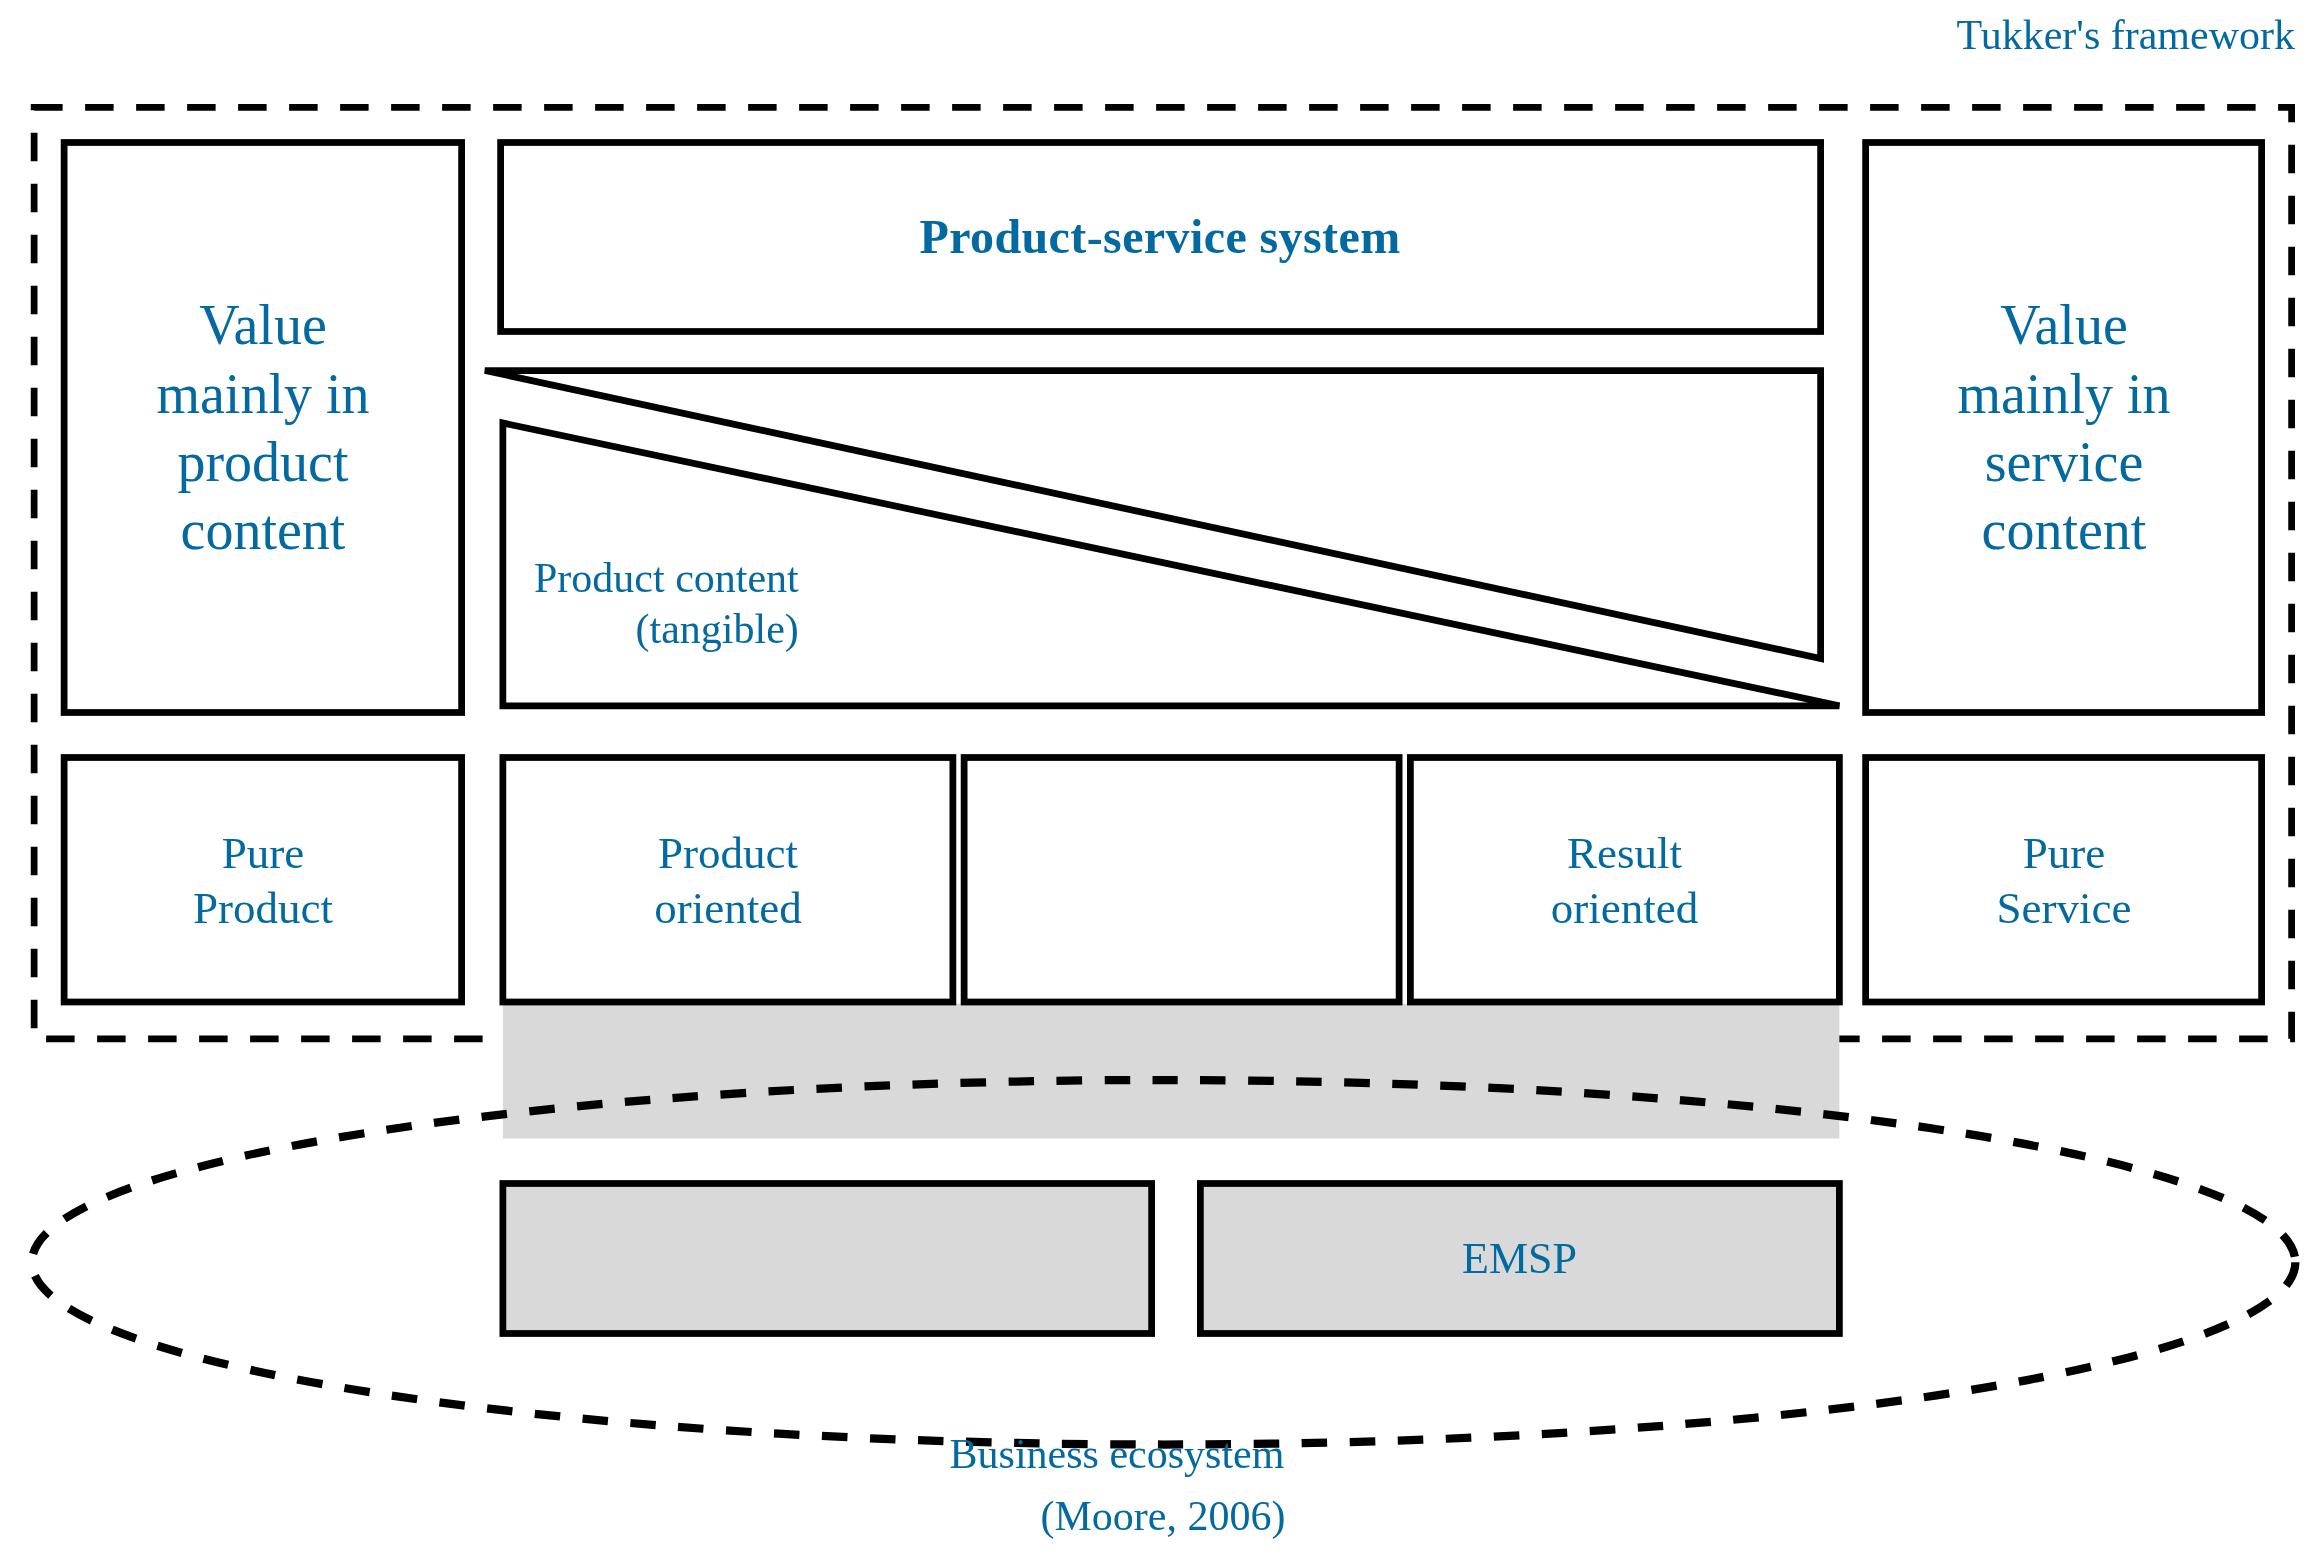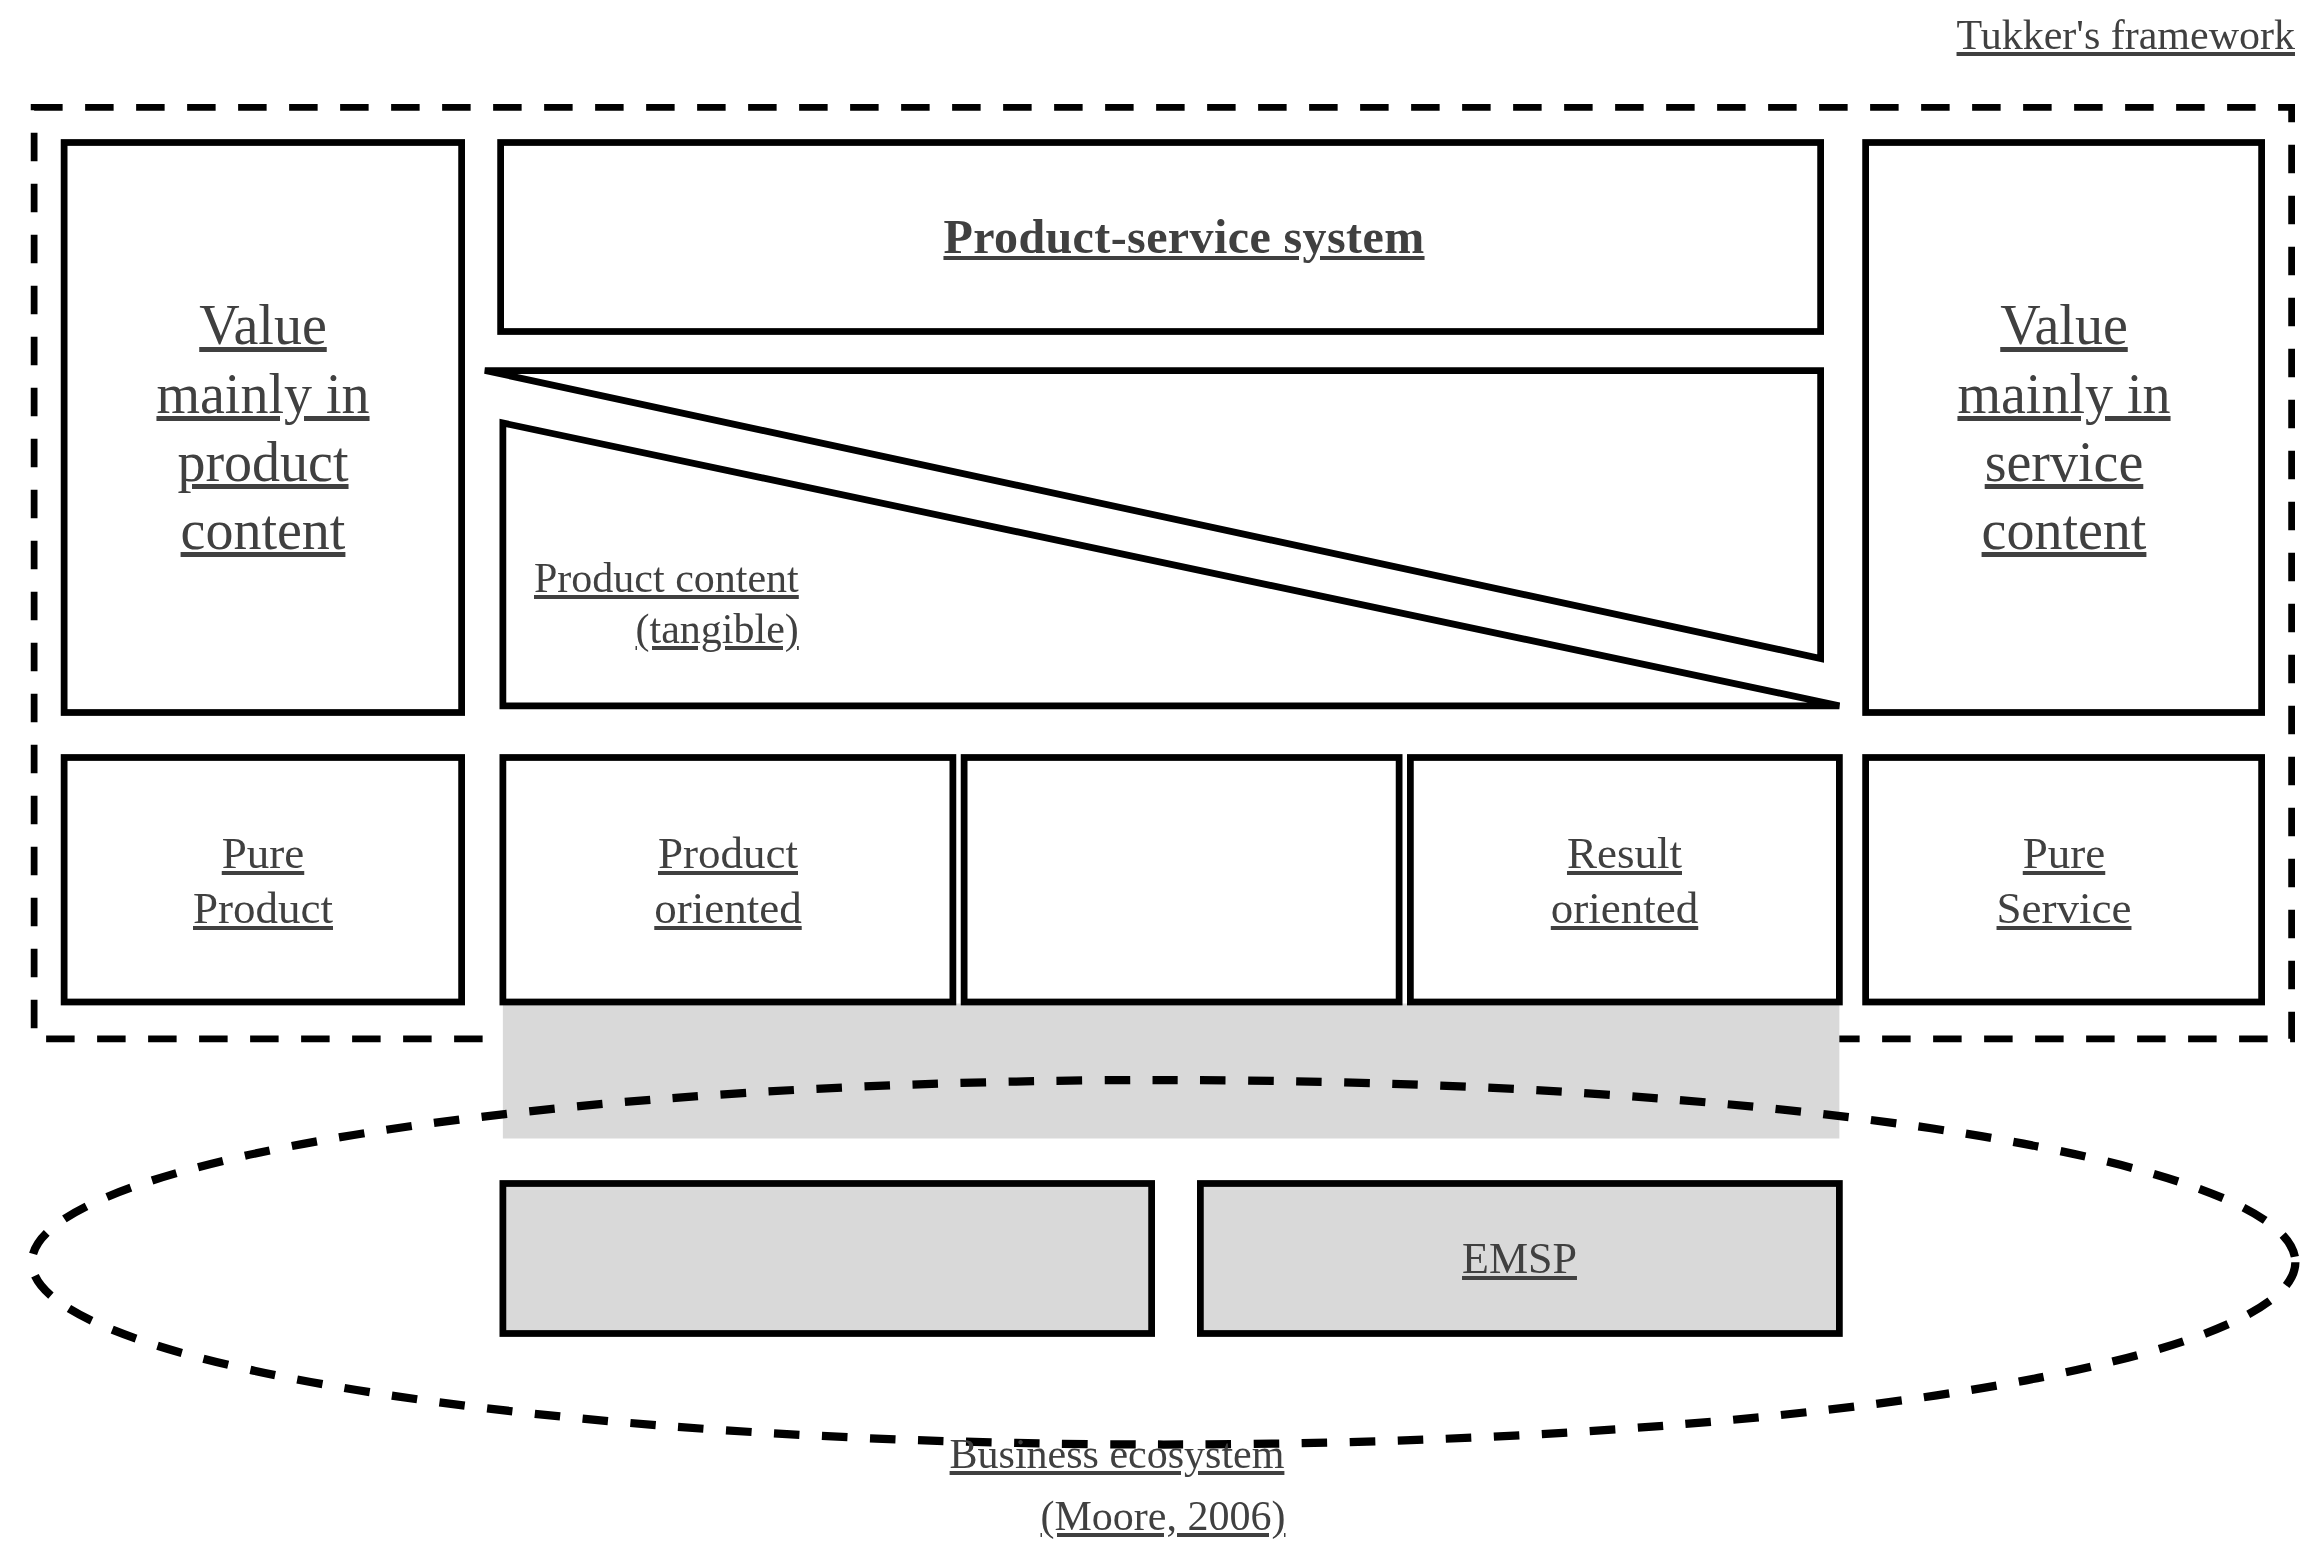--- a/index.html
+++ b/index.html
@@ -27,22 +27,21 @@
     height: 1563px;
   }
   .lbl {
     position: absolute;
     display: flex;
     align-items: center;
     justify-content: center;
     text-align: center;
     line-height: 1.22;
     white-space: pre-line;
-    color: #404040;
-    text-decoration: underline;
+    color: #0369a1;
   }
   .lbl-left   { justify-content: flex-start; text-align: right; }
   .lbl-right  { justify-content: flex-end;  text-align: right; }
   .f-title    { font-size: 48px; font-weight: bold; letter-spacing: 0.4px; }
   .f-col      { font-size: 56px; }
   .f-wedge    { font-size: 42px; }
   .f-bottom   { font-size: 45px; }
   .f-tag      { font-size: 42px; }
   .f-caption  { font-size: 42px; }
   .f-eco      { font-size: 44px; }
@@ -81,21 +80,21 @@
     <ellipse cx="1551" cy="1683" rx="1509" ry="243" fill="none" stroke="#000000" stroke-width="11" stroke-dasharray="34 30"></ellipse>
 
     <rect x="670" y="1578" width="865" height="200" fill="#d9d9d9" stroke="#000000" stroke-width="9"></rect>
 
     <rect x="1600" y="1578" width="852" height="200" fill="#d9d9d9" stroke="#000000" stroke-width="9"></rect>
 
   </svg>
 
   <div class="lbl f-tag lbl-right" style="left:1650px; top:0px; width:645px; height:72px;">Tukker's framework</div>
 
-  <div class="lbl f-title" style="left:524px; top:143px; width:1320px; height:189px;">Product-service system</div>
+  <div class="lbl f-title" style="left:500px; top:143px; width:1320px; height:189px;">Product-service system</div>
 
   <div class="lbl f-col" style="left:64px; top:143px; width:398px; height:570px;">Value
 mainly in
 product
 content</div>
 
   <div class="lbl f-col" style="left:1866px; top:143px; width:396px; height:570px;">Value
 mainly in
 service
 content</div>

